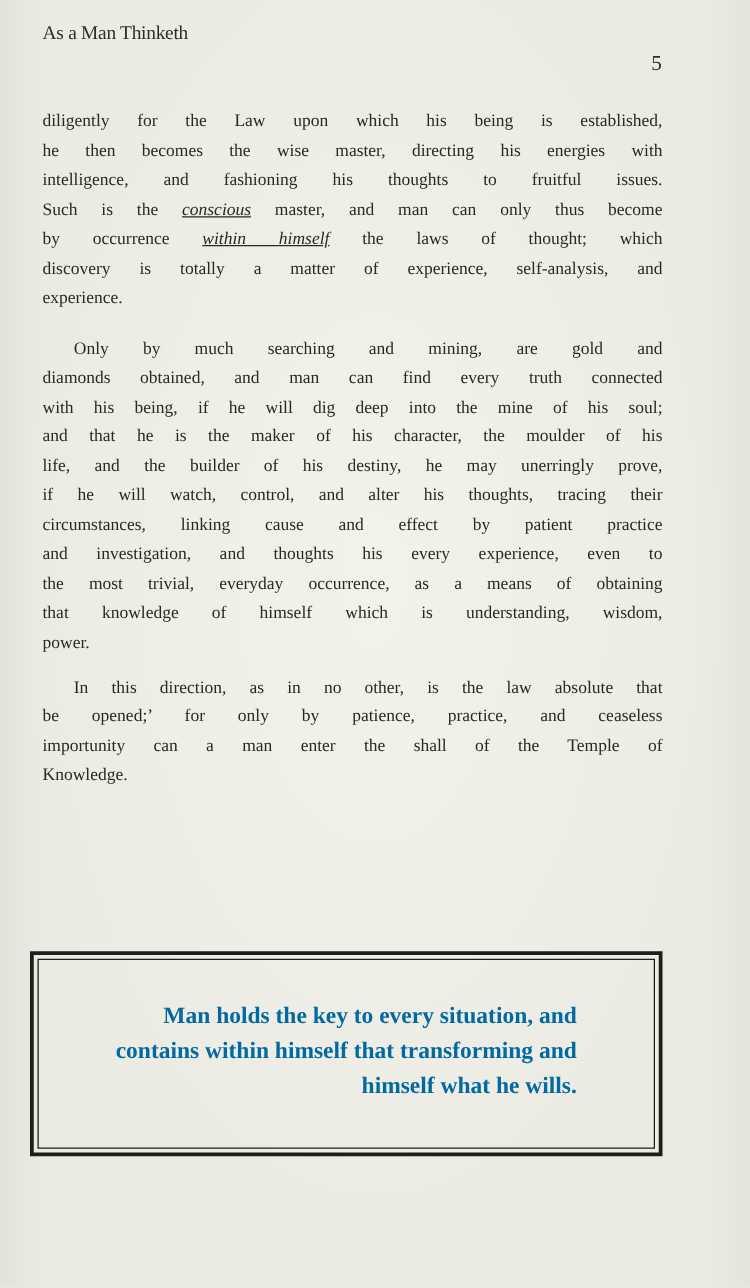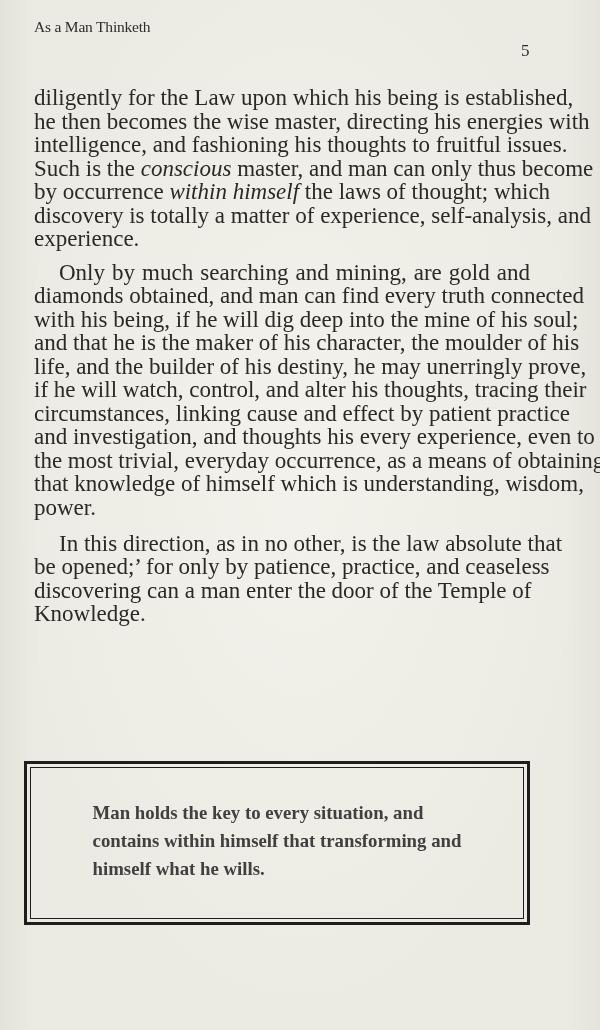--- a/index.html
+++ b/index.html
@@ -34,21 +34,21 @@
       position: absolute;
       left: 521px;
       top: 41px;
       font-size: 17px;
       color: #2e2d2a;
     }
     .body-text {
       position: absolute;
       left: 34px;
       width: 496px;
-      font-size: 23px;
+      font-size: 14px;
       line-height: 23.5px;
       color: #2a2926;
     }
     .para {
       margin: 0;
     }
     .line {
       display: block;
       white-space: nowrap;
       text-align: justify;
@@ -56,20 +56,21 @@
       height: 23.5px;
     }
     .line.last {
       text-align-last: left;
     }
     .line.indent {
       padding-left: 25px;
     }
     .line i {
       font-style: italic;
+      text-decoration: underline;
     }
     .quote-box {
       position: absolute;
       left: 24px;
       top: 761px;
       width: 506px;
       height: 164px;
       box-sizing: border-box;
       border: 3px solid #1f1e1c;
       padding: 3px;
@@ -77,25 +78,25 @@
     .quote-inner {
       width: 100%;
       height: 100%;
       box-sizing: border-box;
       border: 1.5px solid #1f1e1c;
       display: flex;
       align-items: center;
       justify-content: center;
     }
     .quote-text {
-      text-align: left;
+      text-align: right;
       font-weight: bold;
       font-size: 18.8px;
       line-height: 28px;
-      color: #404040;
+      color: #0369a1;
       margin-top: -4px;
     }
     .quote-line {
       display: block;
       white-space: nowrap;
     }
   </style>
 </head>
 <body>
 
@@ -107,37 +108,37 @@
 <div class="body-text" id="body-text" style="top:86px;">
     <div class="para">
       <span class="line"><span>diligently for the Law upon which his being is established,</span></span>
       <span class="line"><span>he then becomes the wise master, directing his energies with</span></span>
       <span class="line"><span>intelligence, and fashioning his thoughts to fruitful issues.</span></span>
       <span class="line"><span>Such is the </span><i>conscious</i><span> master, and man can only thus become</span></span>
       <span class="line"><span>by occurrence </span><i>within himself</i><span> the laws of thought; which</span></span>
       <span class="line"><span>discovery is totally a matter of experience, self-analysis, and</span></span>
       <span class="line last"><span>experience.</span></span>
     </div>
-    <div class="para" style="margin-top: 10px;">
+    <div class="para" style="margin-top: 17px;">
       <span class="line indent"><span>Only by much searching and mining, are gold and</span></span>
       <span class="line"><span>diamonds obtained, and man can find every truth connected</span></span>
       <span class="line"><span>with his being, if he will dig deep into the mine of his soul;</span></span>
       <span class="line"><span>and that he is the maker of his character, the moulder of his</span></span>
       <span class="line"><span>life, and the builder of his destiny, he may unerringly prove,</span></span>
       <span class="line"><span>if he will watch, control, and alter his thoughts, tracing their</span></span>
       <span class="line"><span>circumstances, linking cause and effect by patient practice</span></span>
       <span class="line"><span>and investigation, and thoughts his every experience, even to</span></span>
       <span class="line"><span>the most trivial, everyday occurrence, as a means of obtaining</span></span>
       <span class="line"><span>that knowledge of himself which is understanding, wisdom,</span></span>
       <span class="line last"><span>power.</span></span>
     </div>
     <div class="para" style="margin-top: 12.5px;">
       <span class="line indent"><span>In this direction, as in no other, is the law absolute that</span></span>
       <span class="line"><span>be opened;’ for only by patience, practice, and ceaseless</span></span>
-      <span class="line"><span>discovering can a man enter the door of the Temple of</span></span>
+      <span class="line"><span>importunity can a man enter the shall of the Temple of</span></span>
       <span class="line last"><span>Knowledge.</span></span>
     </div>
   </div>
 
 <div class="quote-box">
   <div class="quote-inner">
     <div class="quote-text">
       <span class="quote-line">Man holds the key to every situation, and</span>
       <span class="quote-line">contains within himself that transforming and</span>
       <span class="quote-line">himself what he wills.</span>

